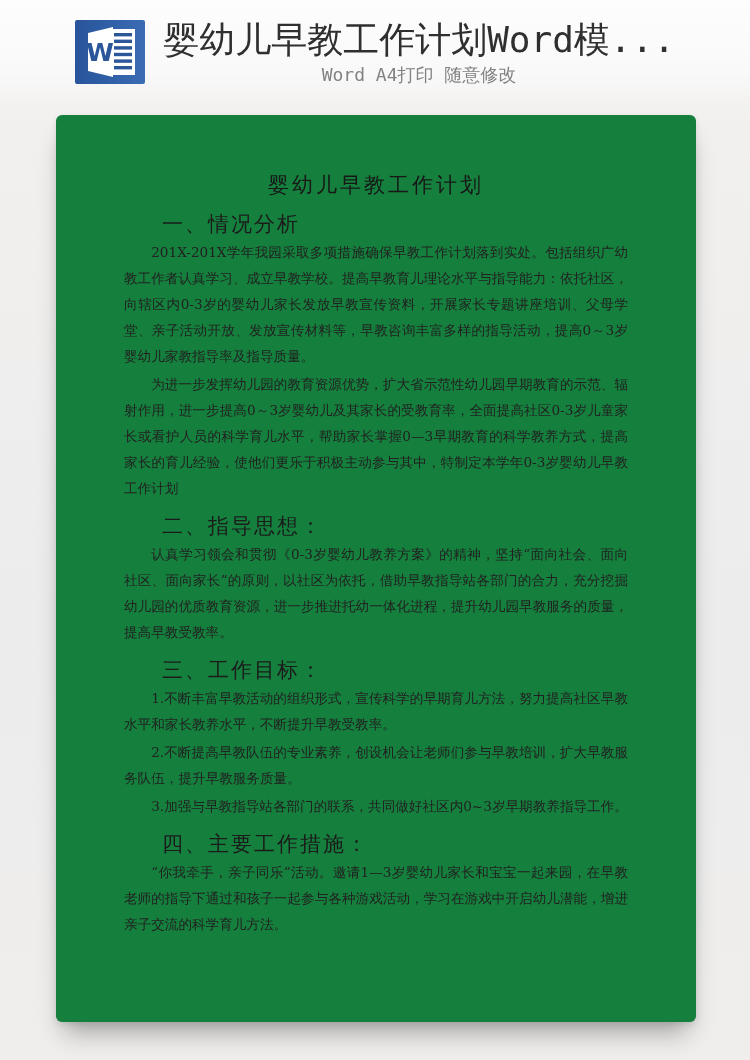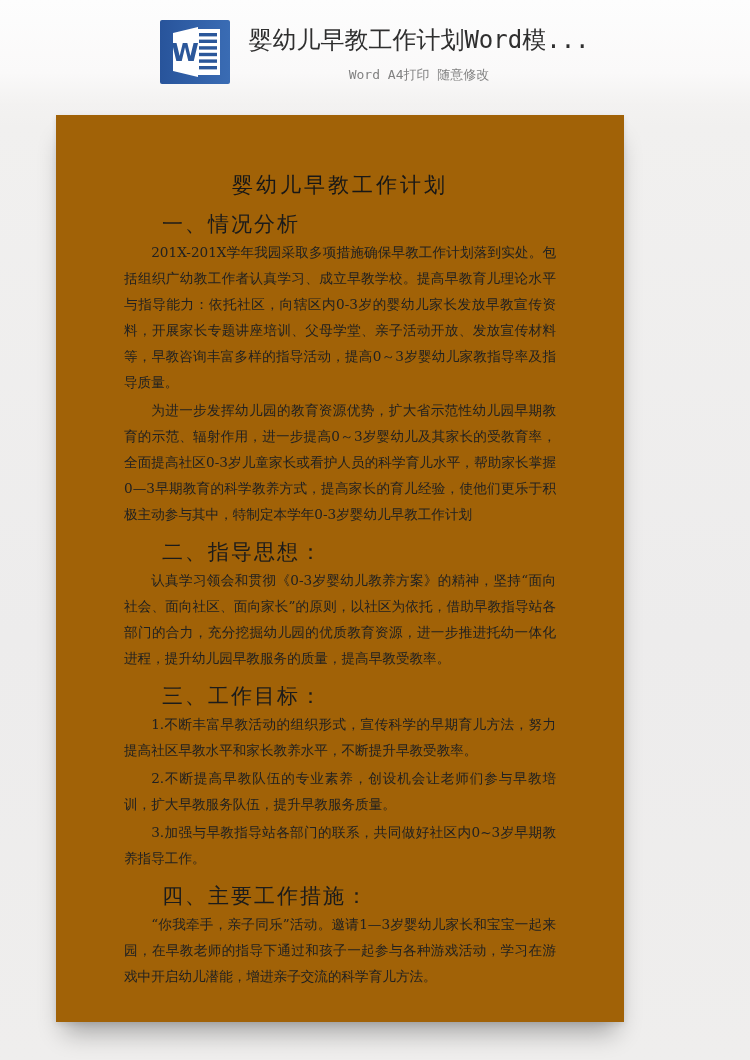--- a/index.html
+++ b/index.html
@@ -12,33 +12,34 @@
   .site-header{
     position:absolute;top:0;left:0;right:0;height:104px;
     background:linear-gradient(180deg,#fdfdfd 0%,#faf9f9 70%,#f3f2f1 100%);
     display:flex;align-items:center;justify-content:center;
   }
   .header-inner{display:flex;align-items:center;gap:18px;}
   .word-logo{width:70px;height:64px;display:block;flex:0 0 auto;}
   .title-block{display:flex;flex-direction:column;align-items:center;}
   .site-title{
     font-family:"DejaVu Sans Mono","Liberation Mono",monospace;
-    font-size:24px;line-height:44px;color:#2f2f2f;white-space:nowrap;
+    font-size:36px;line-height:44px;color:#2f2f2f;white-space:nowrap;
     letter-spacing:0px;
   }
   .site-subtitle{
     font-family:"DejaVu Sans Mono","Liberation Mono",monospace;
-    font-size:13px;line-height:22px;color:#828282;margin-top:2px;white-space:nowrap;
+    font-size:18px;line-height:22px;color:#828282;margin-top:2px;white-space:nowrap;
   }
   
   .page{
-    position:absolute;left:56px;top:115px;width:568px;height:907px;
-    background:#a16207;box-sizing:border-box;
+    position:absolute;left:56px;top:115px;width:640px;height:907px;
+    background:#15803d;box-sizing:border-box;
     padding:56px 64px 0 64px;overflow:hidden;
     box-shadow:0 2px 6px rgba(0,0,0,0.10),0 18px 24px -8px rgba(0,0,0,0.32);
+    border-radius:6px;
   }
   .doc-title{
     text-align:center;font-size:21px;line-height:28px;letter-spacing:3px;
     color:#171717;margin:0 0 8px 0;font-weight:normal;
   }
   .sec-heading{
     font-size:21px;line-height:26px;letter-spacing:2px;color:#1b1b1b;
     margin:12px 0 2px 0;text-indent:2em;font-weight:normal;
   }
   .para{

